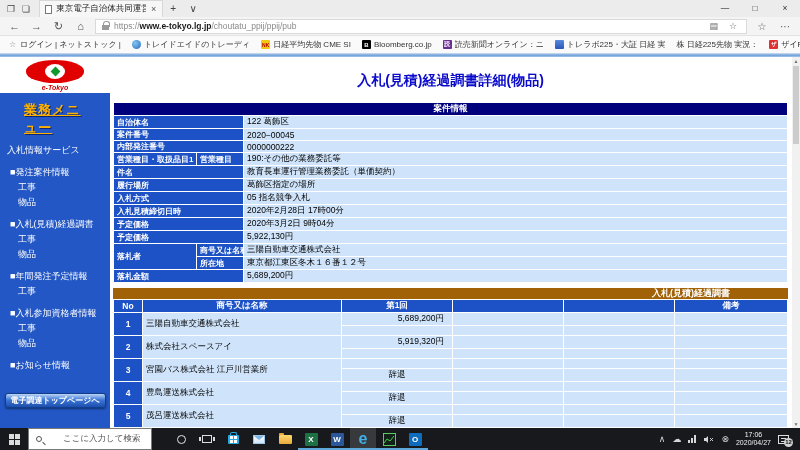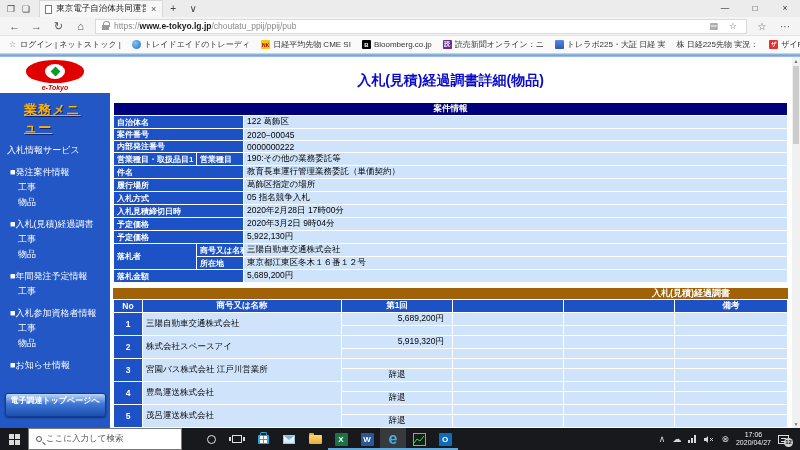--- a/index.html
+++ b/index.html
@@ -42,21 +42,21 @@
   .logo-box { background:#fff; padding:3px 0 2px; display:flex; flex-direction:column; align-items:center; }
   .logo-mark { width:58px; height:23px; background:#e10000; border-radius:50% / 48%; display:flex; align-items:center; justify-content:center; }
   .logo-inner { width:20px; height:15px; background:#fff; border-radius:50%; display:flex; align-items:center; justify-content:center; }
   .logo-leaf { width:7px; height:7px; background:#0f9a30; transform:rotate(45deg); }
   .logo-text { color:#cc0000; font-size:7px; font-weight:bold; font-style:italic; margin-top:1px; }
   .menu-header { color:#ffb100; font-weight:bold; font-size:13px; letter-spacing:1px; padding:8px 24px 6px; text-shadow:1px 1px 0 rgba(0,0,50,.55);text-decoration:underline; }
   .service-title { font-size:9px; padding:1px 7px 7px; }
   .section-title { font-size:9px; padding:2px 10px 1px; }
   .menu-sub { font-size:9px; padding:1px 7px 1px 18px; cursor:pointer; }
   .menu-section { padding-bottom:6px; }
-  .toppage-btn { margin:14px auto 0; width:101px; height:24px; flex:none;
+  .toppage-btn { margin:14px auto 0; width:101px; height:15px; flex:none;
     background:linear-gradient(180deg,#bcd6f6,#3e77d6 45%,#1c4fae);
     border:1px solid #123c8c; border-radius:3px; color:#fff; font-size:8px; font-weight:bold;
     text-align:center; line-height:13px; box-shadow:0 1px 2px rgba(0,0,0,.45); cursor:pointer; }
 
   .content { flex:1; padding:0 12px 18px 3px; overflow:hidden; }
   .page-title { text-align:center; color:#0a0acb; font-weight:bold; font-size:14px; margin:15px 0 12px; }
 
   table { width:100%; border-collapse:separate; border-spacing:1px; table-layout:fixed; }
   td { height:10px; padding:0 3px; white-space:nowrap; overflow:hidden; font-size:8.5px; vertical-align:middle; }
   .hdr-navy { background:#00007d; color:#fff; font-weight:bold; text-align:center; font-size:8.5px; }
@@ -73,21 +73,21 @@
   .scrollbar { position:absolute; right:0; top:0; bottom:0; width:8px; background:#f1f1f1; }
   .sb-arrow { position:absolute; left:0; width:8px; text-align:center; font-size:5px; color:#707070; line-height:8px; }
   .sb-up { top:0; } .sb-down { bottom:0; }
   .sb-thumb { position:absolute; top:9px; left:1px; width:6px; height:78px; background:#cccccc; }
 
   
   .taskbar { height:22px; background:#17191d; display:flex; align-items:stretch; }
   .start-btn { width:28px; display:flex; align-items:center; justify-content:center; }
   .win-logo { display:grid; grid-template-columns:5px 5px; grid-template-rows:5px 5px; gap:1px; }
   .win-logo i { background:#dcdcdc; }
-  .search-box { width:154px; background:#fff; border:1px solid #7a7a7a; display:flex; align-items:center; gap:4px; padding:0 7px; }
+  .search-box { width:124px; background:#fff; border:1px solid #7a7a7a; display:flex; align-items:center; gap:21px; padding:0 7px; }
   .mag { width:6px; height:6px; border:1px solid #555; border-radius:50%; position:relative; flex:none; }
   .mag:after { content:""; position:absolute; width:4px; height:1px; background:#555; transform:rotate(45deg); left:5px; top:6px; }
   .search-text { font-size:8.5px; color:#555; white-space:nowrap; }
   .task-icons { display:flex; align-items:stretch; margin-left:16px; }
   .ticon { width:26px; display:flex; align-items:center; justify-content:center; }
   .ticon.running { box-shadow:inset 0 -2px 0 #5fa8dc; }
   .ticon.active { background:rgba(255,255,255,.14); }
   .cortana { width:9px; height:9px; border:1.5px solid #e6e6e6; border-radius:50%; }
   .taskview { width:10px; height:8px; border:1px solid #ddd; position:relative; }
   .taskview:before,.taskview:after { content:""; position:absolute; top:1px; width:2px; height:4px; background:#ddd; }

